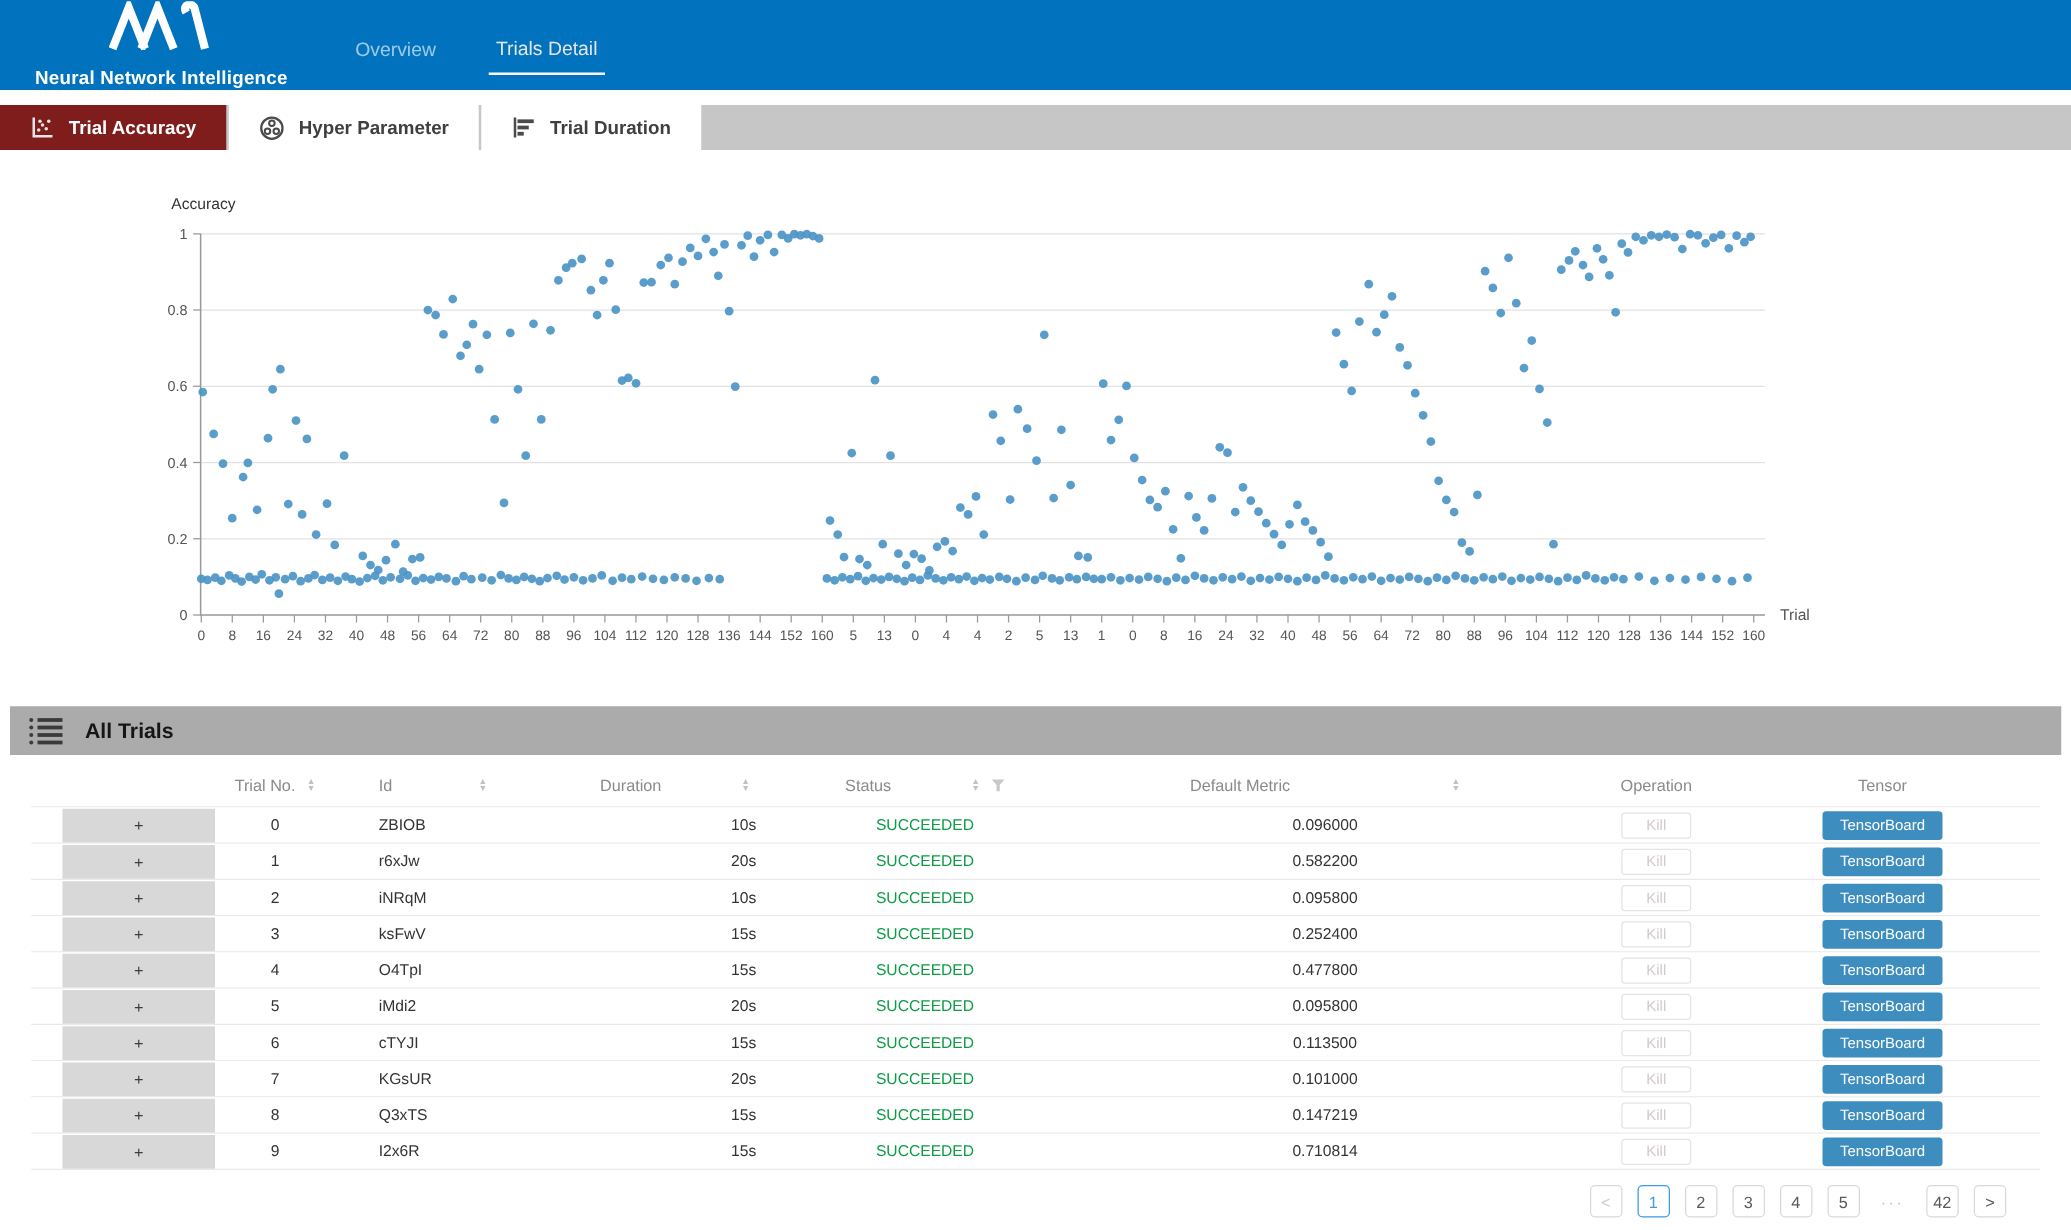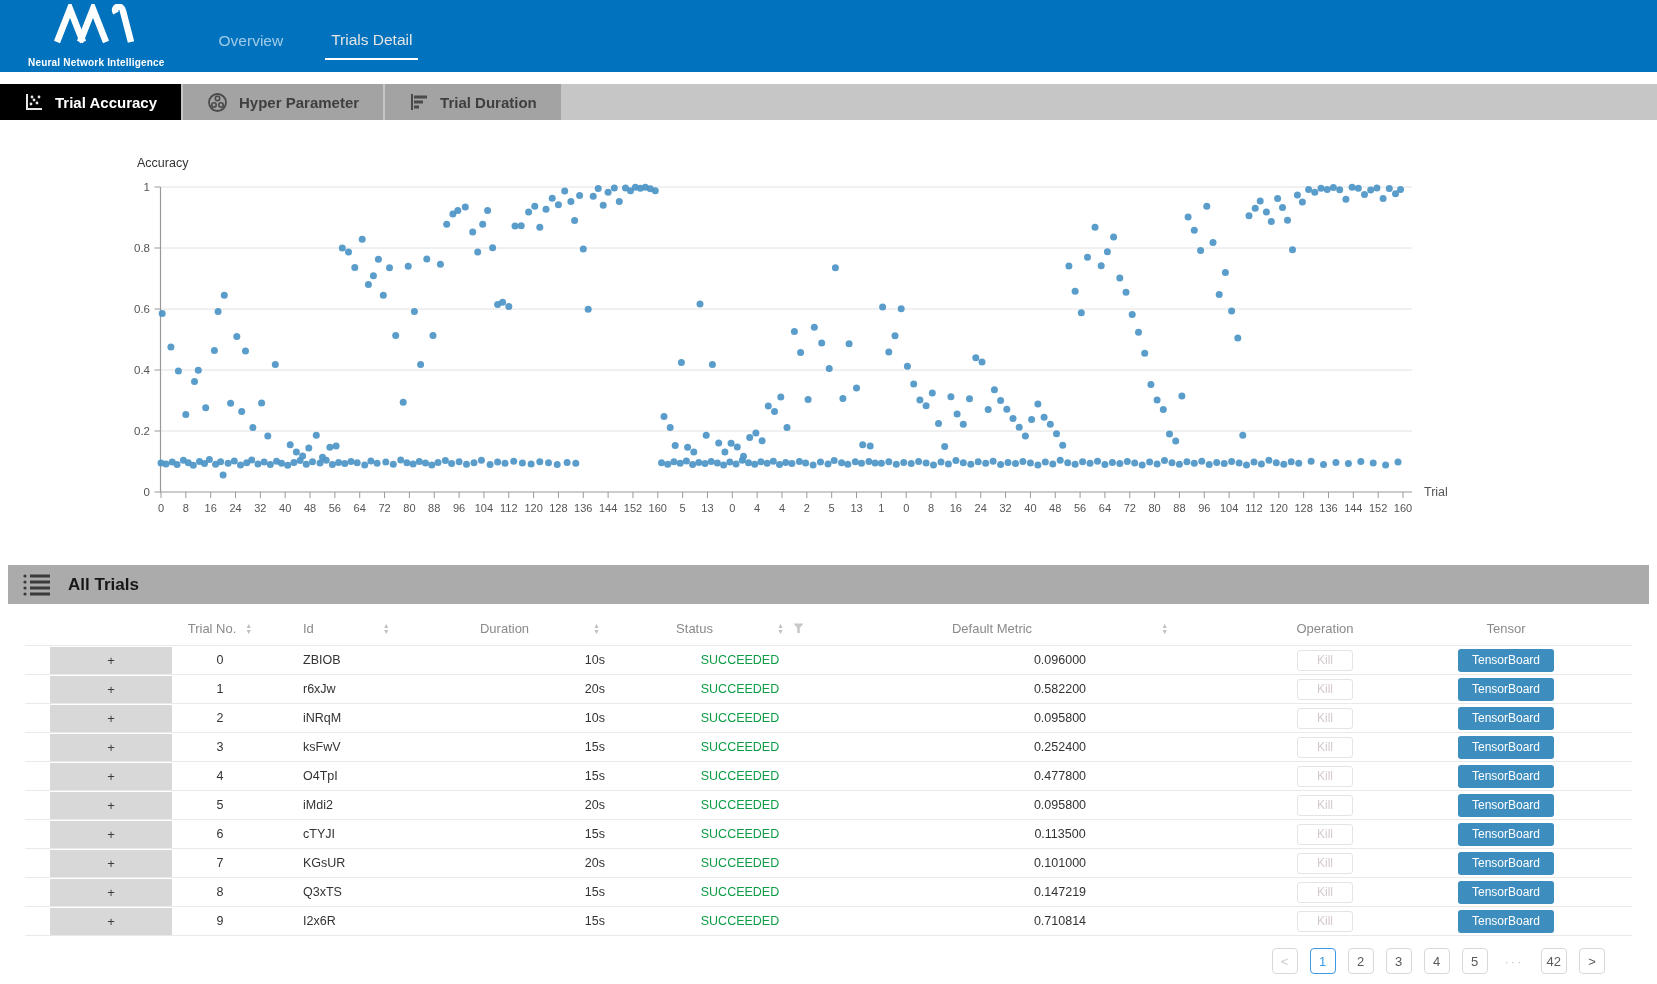--- a/index.html
+++ b/index.html
@@ -9,35 +9,35 @@
     font-family: "Liberation Sans", sans-serif;
     background: #ffffff;
     overflow: hidden;
   }
   
   .header {
     position: absolute; top:0; left:0; width:1657px; height:72px;
     background:#0173be; display:flex; align-items:center;
   }
   .logo { margin-left:28px; display:flex; flex-direction:column; align-items:center; }
-  .logo-text { color:#fff; font-size:10px; font-weight:bold; letter-spacing:.2px; margin-top:13px; }
+  .logo-text { color:#fff; font-size:15px; font-weight:bold; letter-spacing:.2px; margin-top:13px; }
   .nav { display:flex; margin-left:48px; gap:36px; align-items:center; margin-top:14px; }
   .nav-item { color:rgba(255,255,255,.62); font-size:15.5px; padding:4px 6px 9px; cursor:pointer; }
   .nav-item.active { color:#e5e5e5; border-bottom:2px solid #fff; }
   
   .tabbar {
     position:absolute; top:84px; left:0; width:1657px; height:36px;
     display:flex; background:#c6c6c6;
   }
   .tab {
     display:flex; align-items:center; gap:11px; padding:0 24px;
-    background:#a3a3a3; margin-right:2px; font-size:15px; font-weight:bold;
+    background:#ffffff; margin-right:2px; font-size:15px; font-weight:bold;
     color:#3f3f3f; cursor:pointer; white-space:nowrap;
   }
-  .tab.active { background:#000000; color:#fff; }
+  .tab.active { background:#7f1d1d; color:#fff; }
   
   #chart-svg { position:absolute; top:130px; left:0; }
   
   .alltrials {
     position:absolute; top:565px; left:8px; width:1641px; height:39px;
     background:#ababab; display:flex; align-items:center;
   }
   .alltrials-title { margin-left:16px; font-size:17px; font-weight:bold; color:#161616; }
   .list-icon { margin-left:14px; }
   

